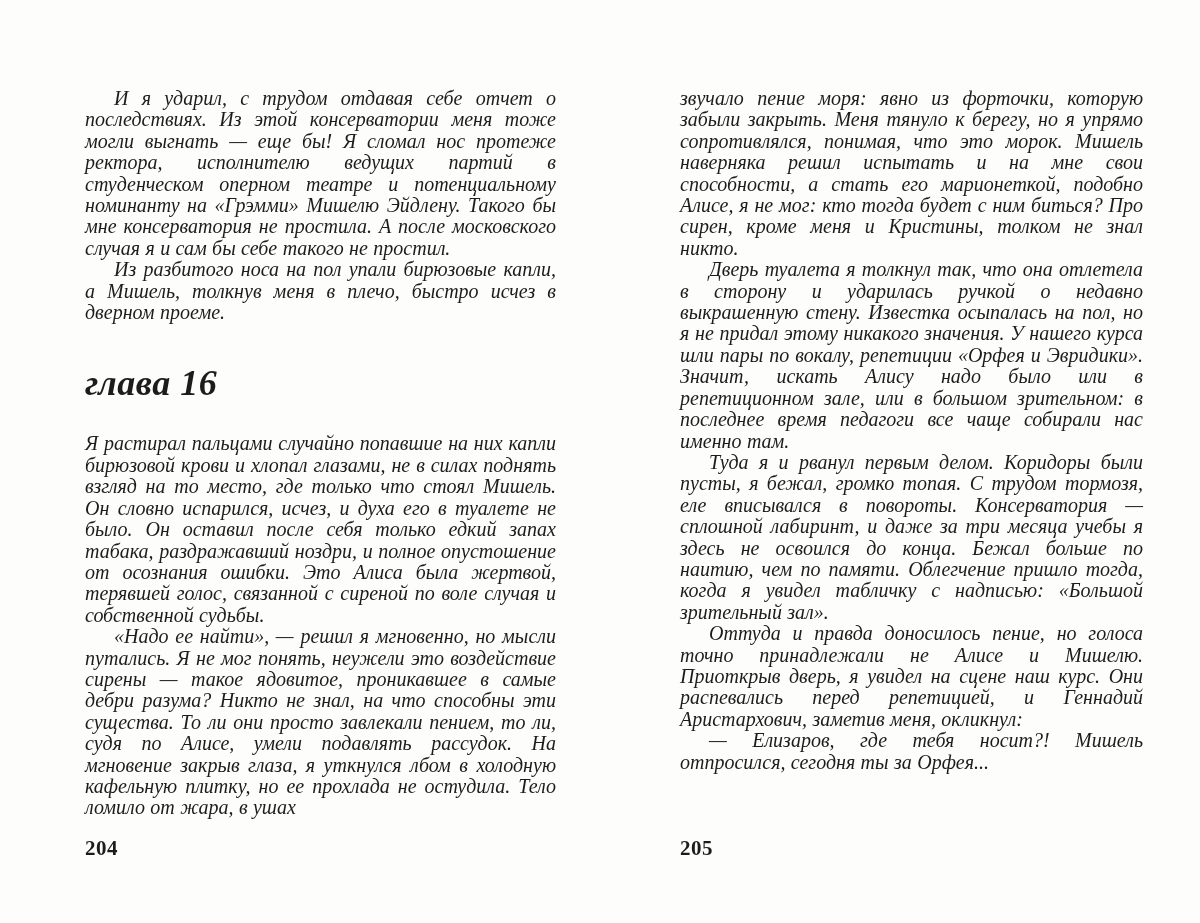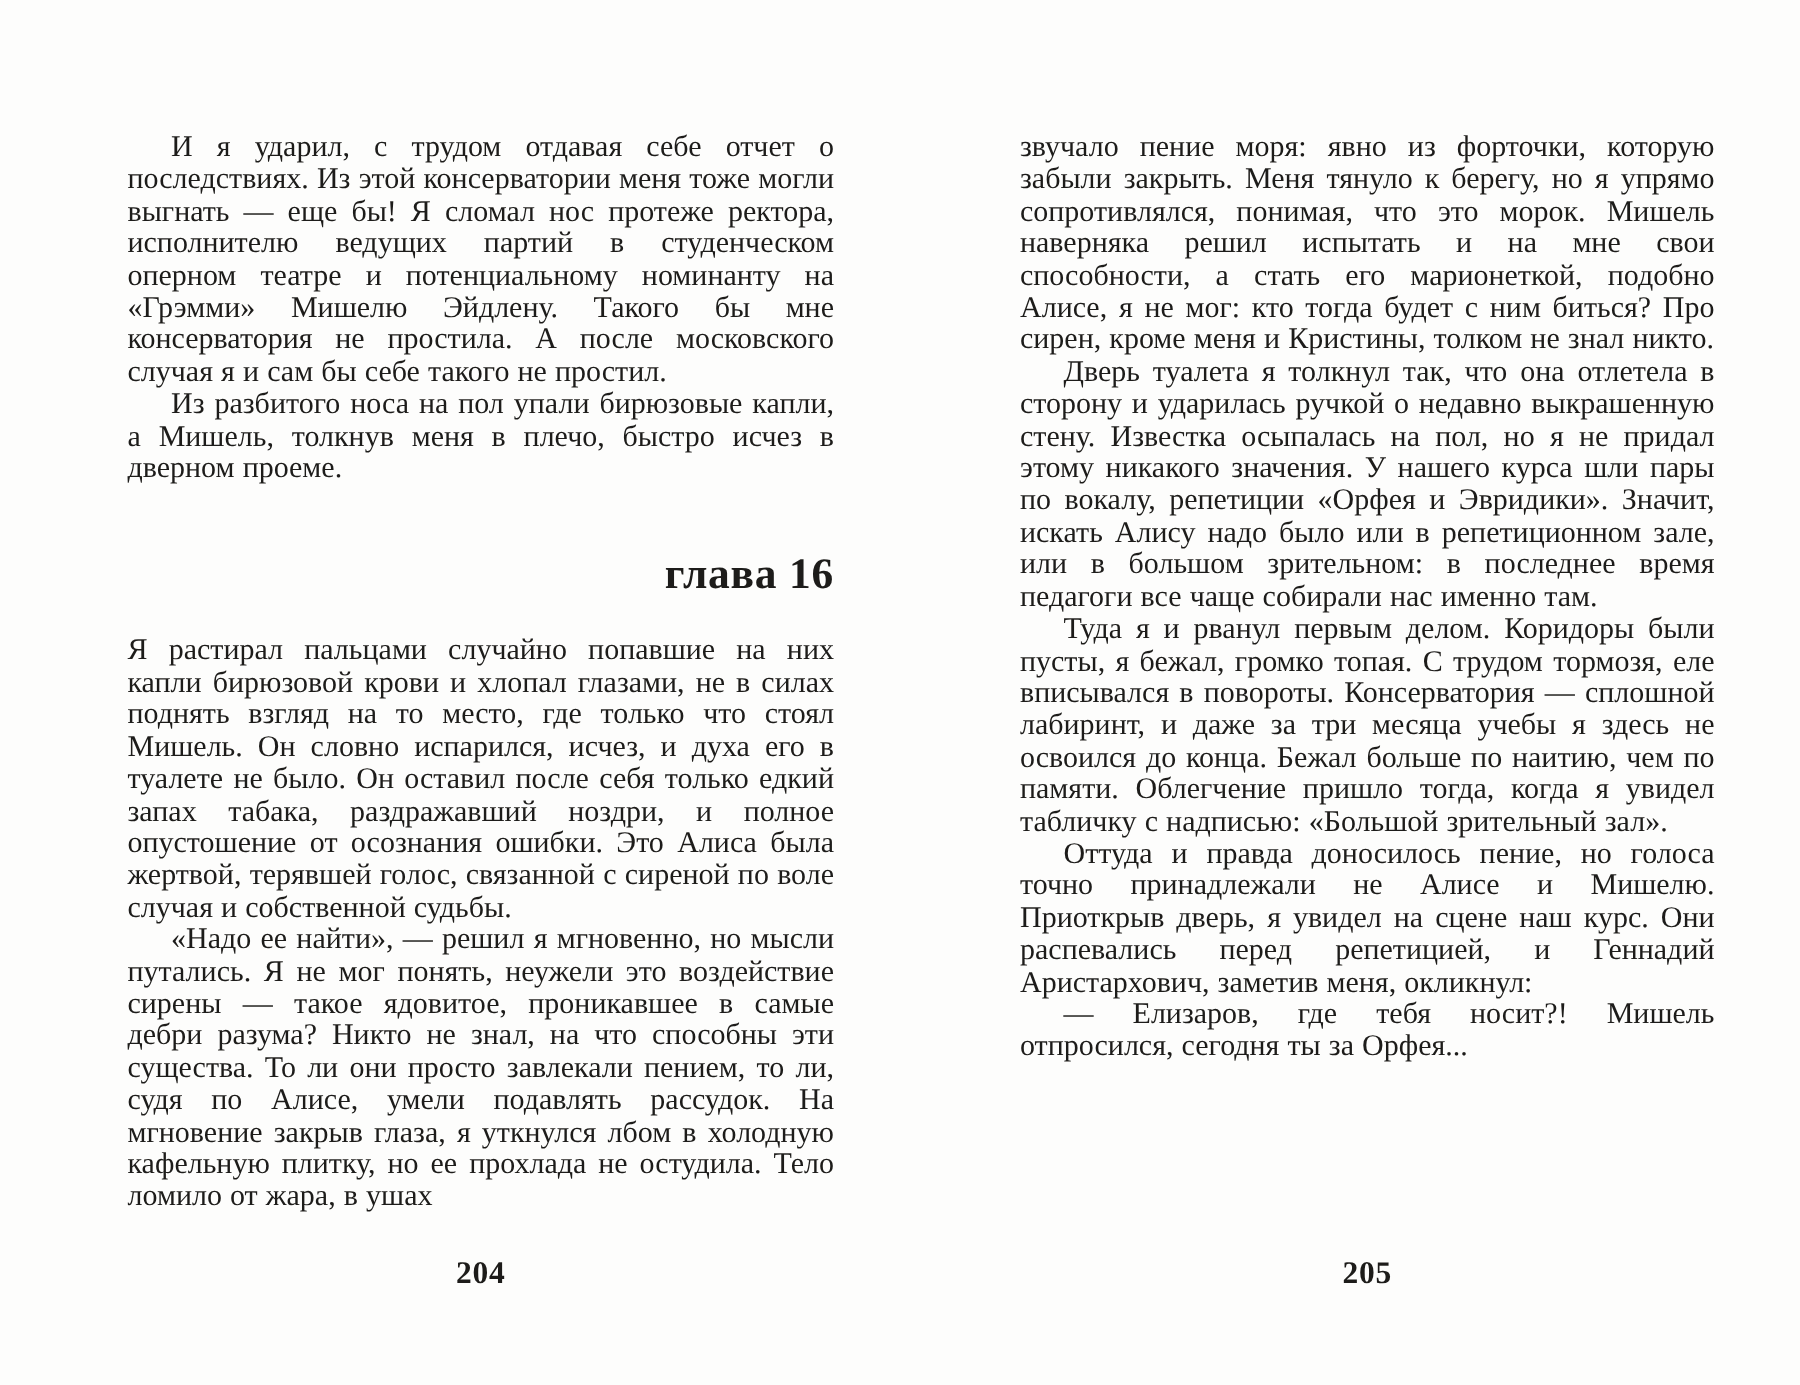--- a/index.html
+++ b/index.html
@@ -20,49 +20,50 @@
     inset: 0;
   }
   .page {
     position: absolute;
     top: 88px;
   }
   .page-left  { left: 85px;  width: 471px; }
   .page-right { left: 680px; width: 463px; }
   .page-text {
     width: 100%;
+    font-style: italic;
   }
   p.para {
     margin: 0;
     padding: 0;
     font-size: 20px;
     line-height: 21.4px;
     text-align: justify;
     hyphens: auto;
     -webkit-hyphens: auto;
     word-spacing: 0.02em;
   }
   p.para.indent {
     text-indent: 29px;
   }
   h2.chapter-heading {
-    margin: 44px 0 24px 0;
+    margin: 44px 0 34px 0;
     padding: 0;
-    text-align: right;
-    font-size: 29px;
+    text-align: left;
+    font-size: 36px;
     font-weight: bold;
     letter-spacing: 0.5px;
     line-height: 32px;
   }
   .folio {
     position: absolute;
     top: 748px;
     left: 0;
     width: 100%;
-    text-align: center;
+    text-align: left;
     font-size: 21px;
     font-weight: bold;
     letter-spacing: 0.5px;
   }
 </style>
 </head>
 <body>
 
 <div class="spread">
 

